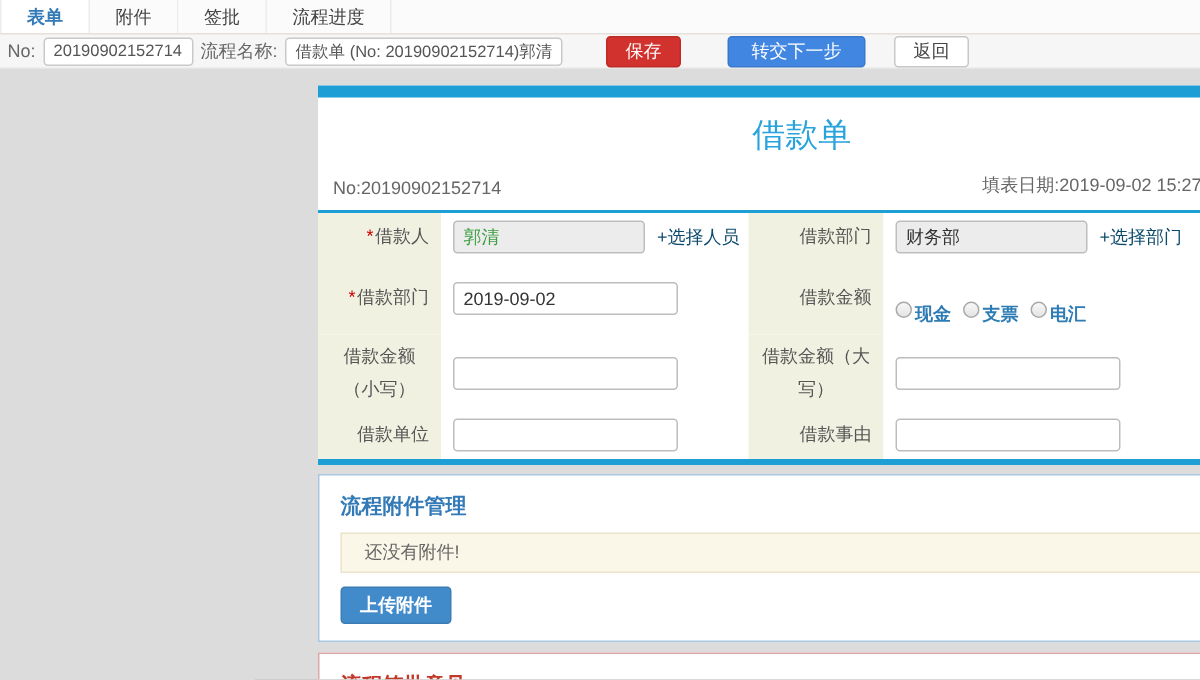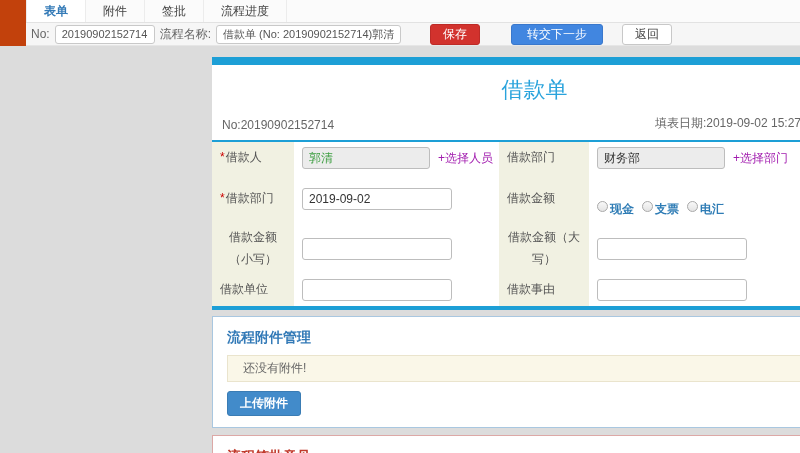--- a/index.html
+++ b/index.html
@@ -1,21 +1,21 @@
 <!DOCTYPE html>
 <html><head>
 <meta charset="utf-8">
 <style>
   * { margin:0; padding:0; box-sizing:border-box; }
   html,body { background:#bfbfbf; }
   body { font-family:"Liberation Sans","DejaVu Sans",sans-serif; }
   .screen { position:relative; width:800px; height:453px; overflow:hidden; background:#dcdcdc; }
 
   
-  .header { position:absolute; left:0; top:0; width:100%; background:#c2410c;padding-left:26px; }
+  .header { position:absolute; left:0; top:0; width:100%; background:#fdba74; }
   .tabbar { display:flex; align-items:stretch; height:23px; background:#fbfbfb; border-bottom:1px solid #e2e2e2; }
   .tab { display:flex; align-items:center; padding:0 17px; font-size:12px; color:#444;
          border-right:1px solid #ececec; cursor:pointer; background:#fbfbfb; }
   .tab.active { color:#337ab7; font-weight:bold; background:#fff; border-left:1px solid #ececec; }
   .cmdbar { display:flex; align-items:center; height:23px; padding:0 5px; gap:5px;
             background:#f6f6f6; border-bottom:1px solid #e6e6e6; }
   .lbl { font-size:12px; color:#666; white-space:nowrap; }
   .txt { height:19px; border:1px solid #c9c9c9; border-radius:3px; font-size:11px; color:#555;
          padding:0 6px; background:#fff; font-family:inherit; }
   .no-input { width:100px; }
@@ -28,29 +28,29 @@
 
   
   .panelcol { position:absolute; left:212px; top:57px; width:645px; }
 
   .card-form { background:#fff; }
   .blue-bar-top { height:8px; background:#1d9fd6; }
   .form-title { text-align:center; color:#29a3dc; font-size:22px; padding:10px 0 8px; }
   .meta { display:flex; justify-content:space-between; align-items:flex-end;
           font-size:12px; color:#666; padding:2px 46px 8px 10px; border-bottom:2px solid #1d9fd6; }
   .fgrid { display:grid; grid-template-columns:82px 205px 90px 1fr; }
-  .flabel { background:#f1f1e2; display:flex; align-items:center; justify-content:flex-start;
+  .flabel { background:#f1f1e2; display:flex; align-items:center; justify-content:flex-end;
             text-align:center; font-size:12px; color:#555; padding:4px 8px; line-height:1.8; }
   .fvalue { display:flex; align-items:center; gap:8px; padding:5px 8px; font-size:12px; background:#fff; }
   .req { color:#cc0000; margin-right:1px; }
   input.field { height:22px; border:1px solid #bdbdbd; border-radius:3px; font-size:12px;
                 padding:10px 6px; width:150px; background:#fff; color:#333; font-family:inherit; }
   input.picker { width:128px; background:#ececec; }
   input.picker.green { color:#3c9e40; }
-  a.pick-link { color:#a21caf; font-size:12px; text-decoration:none; white-space:nowrap; cursor:pointer; }
+  a.pick-link { color:#0c4a6e; font-size:12px; text-decoration:none; white-space:nowrap; cursor:pointer; }
   .radio-group { display:flex; align-items:center; gap:8px; }
   .radio-opt { display:flex; align-items:flex-start; gap:2px; cursor:pointer;margin-top:22px; }
   .radio-dot { width:11px; height:11px; border-radius:50%; border:1px solid #a9a9a9;
                background:linear-gradient(#f8f8f8,#e4e4e4); display:inline-block; }
   .radio-label { color:#2e7cb5; font-size:12px; font-weight:bold; }
   .blue-bar-bottom { height:4px; background:#1d9fd6; }
 
   
   .card-attach { margin-top:6px; background:#fff; border:1px solid #a9c7e0; padding:12px 14px 11px; }
   .sec-title { font-size:14px; font-weight:bold; }

